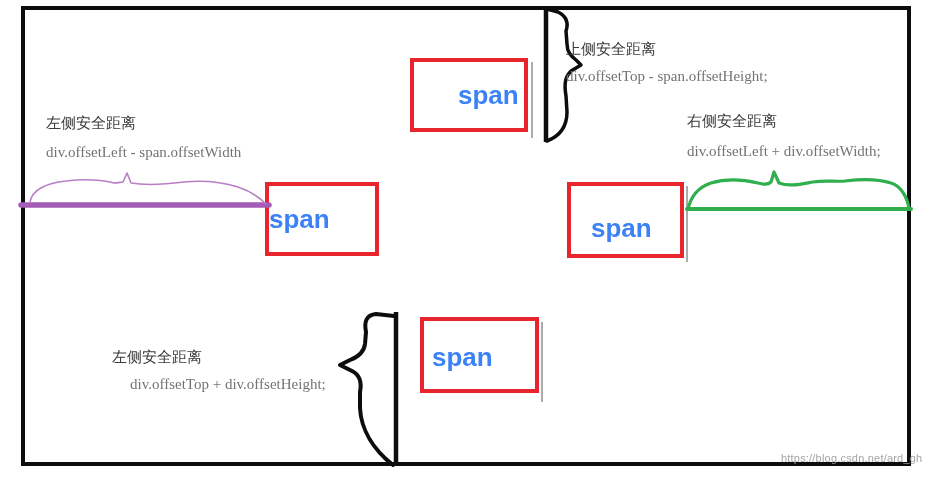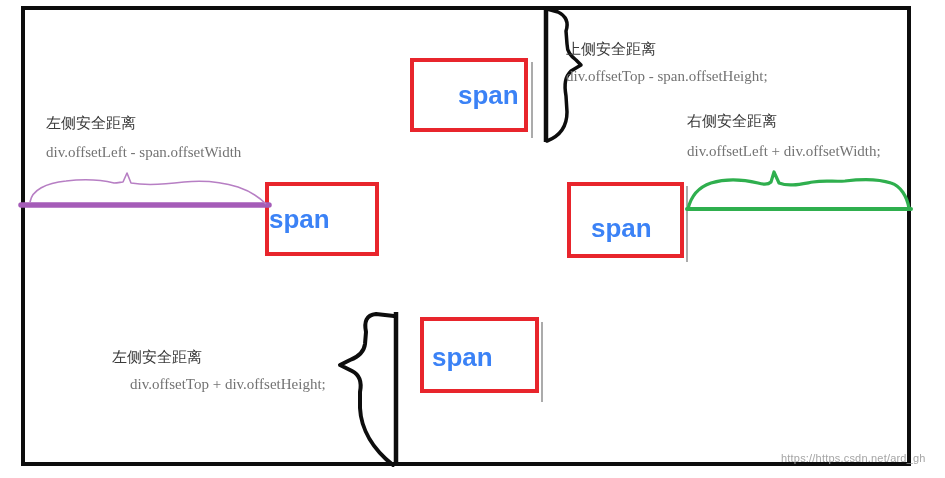--- a/index.html
+++ b/index.html
@@ -104,15 +104,15 @@
     <path d="M 7,5 L 18,8 C 26,12 29,18 26,27 L 27,40 C 27,48 31,52 36,56 L 41,61 L 31,67
              C 25,73 24,80 26,92 L 27,108 C 27,122 20,132 7,137" fill="none" stroke="#0d0d0d" stroke-width="3.5" stroke-linejoin="round" stroke-linecap="round"></path>
   </svg>
 
   <svg class="abs sketch" style="left:336px;top:308px;" width="64" height="160" viewBox="0 0 64 160">
     <line x1="60" y1="4" x2="60" y2="158" stroke="#0d0d0d" stroke-width="4.5"></line>
     <path d="M 58,8 L 40,6 C 30,7 28,14 30,24 L 29,36 C 28,44 22,49 14,52 L 4,57 L 16,63
              C 24,67 26,74 24,84 L 24,100 C 25,122 38,142 57,157" fill="none" stroke="#0d0d0d" stroke-width="4" stroke-linejoin="round" stroke-linecap="round"></path>
   </svg>
 
-  <div class="abs watermark">https://https.csdn.net/ard_gh</div>
+  <div class="abs watermark">https://blog.csdn.net/ard_gh</div>
 
 </div>
 
 </body></html>

